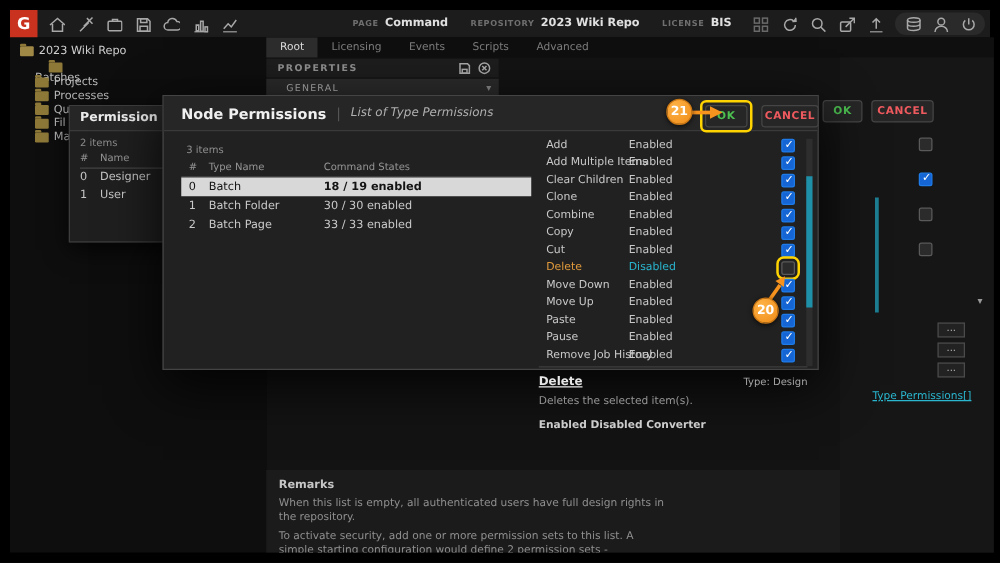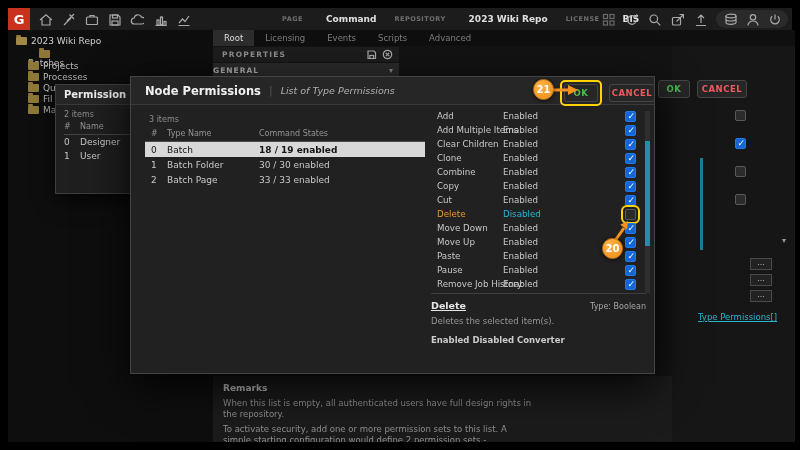--- a/index.html
+++ b/index.html
@@ -8,42 +8,42 @@
   body { position:relative; }
   svg { display:block; }
   .ic { stroke:#a8a8a8; fill:none; stroke-width:1.2; }
 
   
   .topbar { position:absolute; left:8px; top:8px; width:784px; height:22px; background:#1c1c1c; }
   .logo { position:absolute; left:0; top:0; width:22px; height:22px; background:#c8321f;
           color:#fff; font-weight:bold; font-size:13px; display:flex; align-items:center; justify-content:center; }
   .tb-left { position:absolute; left:30px; top:0; height:22px; display:flex; align-items:center; gap:9px; }
   .tb-fields { position:absolute; left:274px; top:0; height:22px; display:flex; align-items:center; gap:18px; }
-  .tb-field { display:flex; align-items:center; gap:23px;justify-content:space-between; }
+  .tb-field { display:flex; align-items:center; gap:5px;justify-content:space-between; }
   .tb-label { font-size:6.5px; color:#6f6f6f; font-weight:bold; letter-spacing:.5px; }
   .tb-value { font-size:9px; color:#e0e0e0; font-weight:bold; }
   .tb-right { position:absolute; right:4px; top:0; height:22px; display:flex; align-items:center; gap:9px; }
   .icon-group { display:flex; align-items:center; gap:8px; background:#2a2a2a; border-radius:10px; padding:2px 7px; }
 
   
   .sidebar { position:absolute; left:8px; top:30px; width:205px; height:412px; background:#0e0e0e; z-index:1; }
   .tree-item { position:absolute; display:flex; align-items:center; font-size:9px; color:#b8b8b8; white-space:nowrap; }
   .folder { position:relative; width:11px; height:8px; background:#8d7838; border-radius:1px; display:inline-block; margin-right:4px; flex:0 0 auto; }
   .folder::before { content:""; position:absolute; top:-2px; left:0; width:5px; height:2px; background:#8d7838; border-radius:1px 1px 0 0; }
 
   
   .main-bg { position:absolute; left:213px; top:30px; width:582px; height:412px; background:#131313; z-index:1; }
   .tabbar { position:absolute; left:213px; top:30px; width:582px; height:16px; background:#0f0f0f; display:flex; z-index:1; }
   .tab { padding:0 11px; font-size:8.5px; color:#7d7d7d; line-height:16px; cursor:default; }
   .tab.active { background:#2d2d2d; color:#ddd; }
   .props-bar { position:absolute; left:213px; top:47px; width:186px; height:15px; background:#1d1d1d; display:flex; align-items:center; z-index:1; }
   .props-title { font-size:7.5px; font-weight:bold; color:#909090; letter-spacing:1.2px; padding-left:9px; }
   .props-icons { margin-left:auto; display:flex; gap:5px; padding-right:6px; }
   .general-bar { position:absolute; left:213px; top:63px; width:186px; height:14px; background:#2b2b2b; display:flex; align-items:center; z-index:1; }
-  .general-title { font-size:7.5px; font-weight:bold; color:#b0b0b0; letter-spacing:1px; padding-left:0; }
+  .general-title { font-size:7.5px; font-weight:normal; color:#b0b0b0; letter-spacing:1px; padding-left:16px; }
   .general-chevron { margin-left:auto; padding-right:6px; font-size:8px; color:#888; }
 
   
   .right-frag { position:absolute; left:672px; top:46px; width:123px; height:396px; background:#161616; z-index:1; }
   .cb { width:11px; height:11px; border:1px solid #5a5a5a; background:#2b2b2b; border-radius:2px;
         display:inline-block; position:relative; flex:0 0 auto; }
   .cb.checked { background:#1566d4; border-color:#1e7be8; }
   .cb.checked::after { content:"\2713"; position:absolute; left:1.5px; top:-1px; font-size:9px; color:#fff; font-weight:bold; }
   .rp-cb { position:absolute; left:63px; }
   .rp-chevron { position:absolute; left:110px; top:190px; font-size:8px; color:#999; }
@@ -66,21 +66,21 @@
   .ps-dialog { position:absolute; left:55px; top:84px; width:175px; height:110px; background:#1f1f1f;
                border:1px solid #3d3d3d; box-shadow:0 6px 18px rgba(0,0,0,.7); z-index:2; }
   .ps-title { height:20px; background:#262626; border-bottom:1px solid #3a3a3a; display:flex; align-items:center;
               padding-left:8px; font-size:10px; font-weight:bold; color:#ececec; white-space:nowrap; }
   .ps-count { font-size:8px; color:#8c8c8c; padding:5px 8px 3px; }
   .ps-head { display:flex; margin:0 8px; border-bottom:1px solid #444; font-size:8px; color:#949494; height:13px; }
   .ps-row { display:flex; margin:0 8px; height:14px; align-items:center; font-size:9px; color:#c5c5c5; }
   .ps-num { width:16px; }
 
   
-  .modal { position:absolute; left:130px; top:76px; width:525px; height:298px; background:#212121;
+  .modal { position:absolute; left:130px; top:76px; width:525px; height:220px; background:#212121;
            border:1px solid #444; box-shadow:0 12px 40px rgba(0,0,0,.85); z-index:5; }
   .modal-title { position:relative; height:28px; background:#262626; border-bottom:1px solid #3a3a3a;
                  display:flex; align-items:center; padding:0 14px; }
   .m-title { font-size:11.5px; font-weight:bold; color:#f0f0f0; }
   .m-sep { color:#555; margin:0 8px; font-size:11px; }
   .m-sub { font-size:9.5px; font-style:italic; color:#b0b0b0; }
   .m-btns { position:absolute; left:429px; top:3px; display:flex; align-items:center; gap:7px; }
   .hl-box { border:2px solid #ffd400; border-radius:5px; padding:2px; display:inline-flex; }
 
   .type-panel { position:absolute; left:14px; top:30px; width:280px; }
@@ -449,21 +449,21 @@
       </div>
   </div>
 
   <div class="m-scroll">
     <div class="m-thumb"></div>
   </div>
 
   <div class="detail">
     <div class="d-row">
       <span class="d-name">Delete</span>
-      <span class="d-type">Type: Boolean</span>
+      <span class="d-type">Type: Design</span>
     </div>
     <div class="d-desc">Deletes the selected item(s).</div>
     <div class="d-ct">Enabled Disabled Converter</div>
   </div>
 </div>
 
 <div class="remarks">
   <div class="r-title">Remarks</div>
   <div class="r-p">When this list is empty, all authenticated users have full design rights in the repository.</div>
   <div class="r-p">To activate security, add one or more permission sets to this list. A simple starting configuration would define 2 permission sets -</div>

